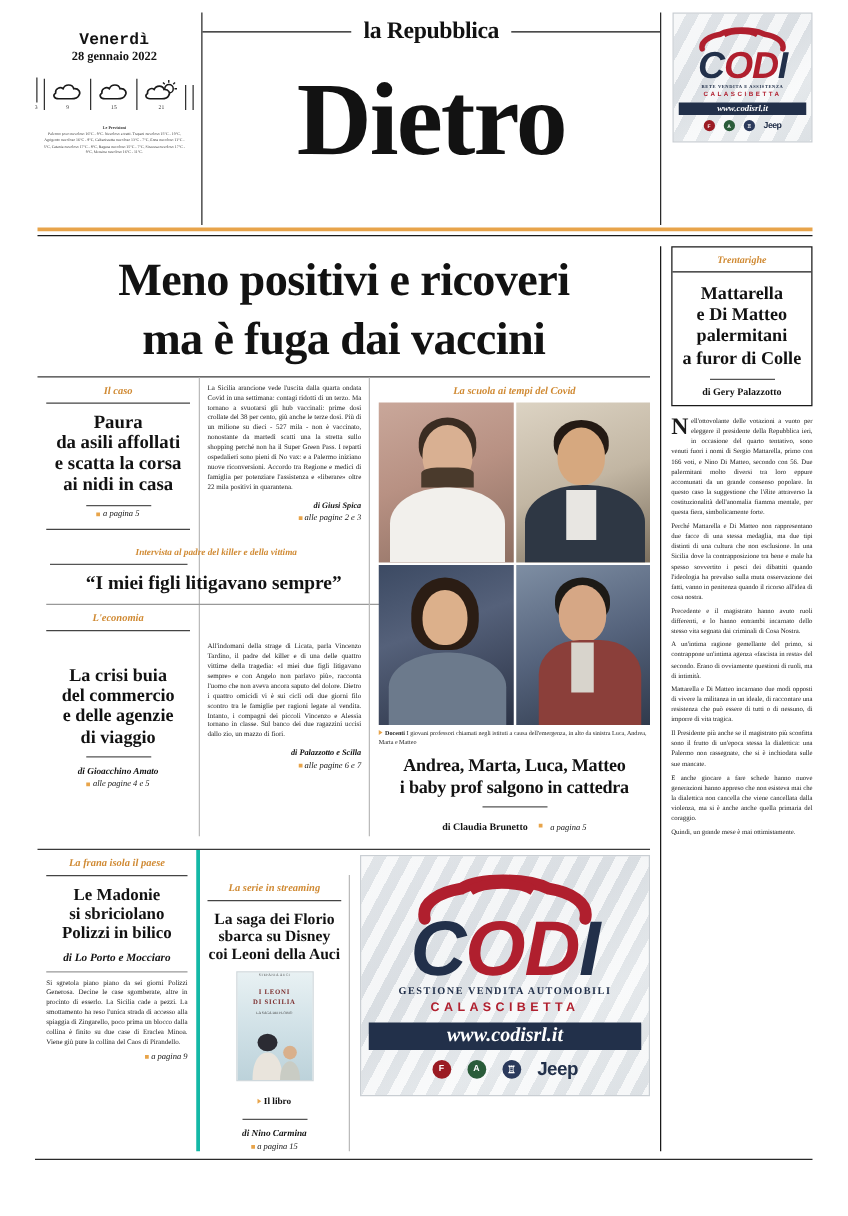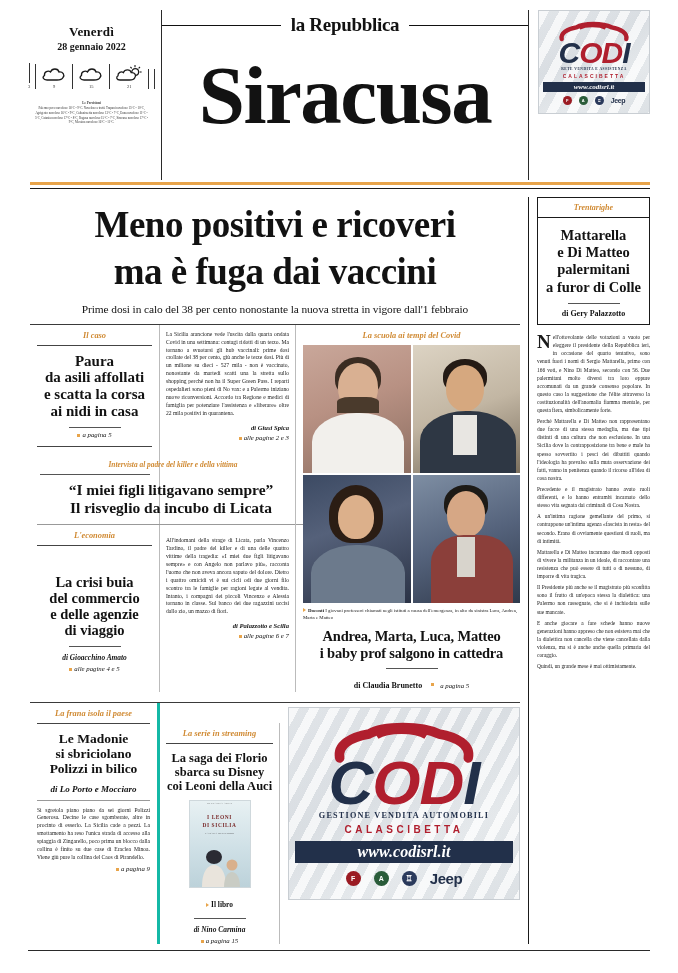--- a/index.html
+++ b/index.html
@@ -9,21 +9,21 @@
     font-family: "Liberation Serif", serif;
     color: #121212;
     overflow: hidden;
   }
   .page { position: relative; width: 678px; height: 973px; padding: 0; }
 
   
   .masthead { display: flex; padding: 10px 28px 0 30px; height: 180px; }
   .mh-left { width: 132px; border-right: 1px solid #2a2a2a; padding-right: 8px;
              display: flex; flex-direction: column; align-items: center; padding-top: 14px; }
-  .mh-day { font-weight: 700; font-size: 13px; letter-spacing: .2px; }
+  .mh-day { font-weight: 700; font-size: 13px; letter-spacing: .2px; font-family: Liberation Mono, monospace; }
   .mh-date { font-size: 10px; font-weight: 600; margin-top: 1px; }
   .wx-row { display: flex; align-items: flex-end; gap: 0px; margin-top: 11px; }
   .wx-cell { display: flex; flex-direction: column; align-items: center; position: relative;
              padding: 0 5px; }
   .wx-cell + .wx-cell { border-left: 1px solid #333; }
   .wx-hr { font-size: 4.5px; color: #333; margin-top: 1px; }
   .wx-bar { width: 1px; height: 20px; background: #333; }
   .wx-note { font-size: 3.1px; line-height: 1.55; text-align: center; margin-top: 12px;
              color: #333; width: 118px; }
   .wx-note b { font-size: 3.3px; }
@@ -198,21 +198,21 @@
         <span>Palermo poco nuvoloso 16°C - 9°C. Nuvoloso a tratti. Trapani nuvoloso 15°C - 10°C, Agrigento nuvoloso 16°C - 9°C, Caltanissetta nuvoloso 13°C - 7°C, Enna nuvoloso 11°C - 5°C, Catania nuvoloso 17°C - 8°C, Ragusa nuvoloso 15°C - 7°C, Siracusa nuvoloso 17°C - 9°C, Messina nuvoloso 16°C - 11°C.</span>
       </div>
     </div>
 
     <div class="mh-center">
       <div class="rep-line">
         <div class="rep-rule"></div>
         <div class="rep-name">la Repubblica</div>
         <div class="rep-rule"></div>
       </div>
-      <div class="palermo">Siracusa</div>
+      <div class="palermo">Dietro</div>
     </div>
 
     <div class="mh-right">
       <div class="codi" style="width:112px;height:104px;padding:5px 4px;">
         <svg width="74" height="22" viewBox="0 0 100 30" class="codi-car">
           <path d="M6 26 C4 18 14 12 26 10 C36 4 62 4 74 10 C86 12 96 18 94 26" fill="none" stroke="#b01f2e" stroke-width="6" stroke-linecap="round"></path>
           <path d="M30 11 C38 6 58 6 66 11" fill="none" stroke="#b01f2e" stroke-width="5"></path>
         </svg>
         <div class="codi-word" style="font-size:30px;line-height:.9;margin-top:-3px;">
           <span class="cw-dark">C</span>
@@ -235,21 +235,20 @@
 
   <div class="mh-rule-orange"></div>
   <div class="mh-rule-black"></div>
 
   <div class="body-wrap">
 
     <div class="col-main">
 
       <div class="lead-h">Meno positivi e ricoveri</div>
       <div class="lead-h">ma è fuga dai vaccini</div>
-      <div class="lead-sub">Prime dosi in calo del 38 per cento nonostante la nuova stretta in vigore dall'1 febbraio</div>
       <div class="rule-thin"></div>
 
       <div class="triple">
 
         <div class="tc-a">
           <div class="kicker">Il caso</div>
           <div class="kicker-rule"></div>
           <div class="sec-head" style="font-size:15px;white-space:pre-line;">Paura
 da asili affollati
 e scatta la corsa
@@ -257,21 +256,20 @@
           <div class="shortrule"></div>
           <div class="pageref">
             <span class="sq"></span><span>a pagina 5</span>
           </div>
           <div style="height:8px"></div>
           <div class="kicker-rule"></div>
 
           <div class="kicker" style="white-space:nowrap;font-size:7.4px;padding-left:4px;width:268px;">Intervista al padre del killer e della vittima</div>
           <div style="width:110px;height:1px;background:#555;margin:0 auto 6px;"></div>
           <div style="width:268px;text-align:center;font-size:15.5px;font-weight:700;line-height:1.16;">“I miei figli litigavano sempre”</div>
-          <div style="width:268px;text-align:center;font-size:15.5px;font-weight:700;line-height:1.16;">Il risveglio da incubo di Licata</div>
           <div style="width:268px;height:1px;background:#999;margin-top:7px;"></div>
 
           <div class="kicker">L'economia</div>
           <div class="kicker-rule"></div>
           <div class="sec-head" style="font-size:14.5px;white-space:pre-line;margin-top:28px;">La crisi buia
 del commercio
 e delle agenzie
 di viaggio</div>
           <div class="shortrule"></div>
           <div class="byline">di Gioacchino Amato</div>

